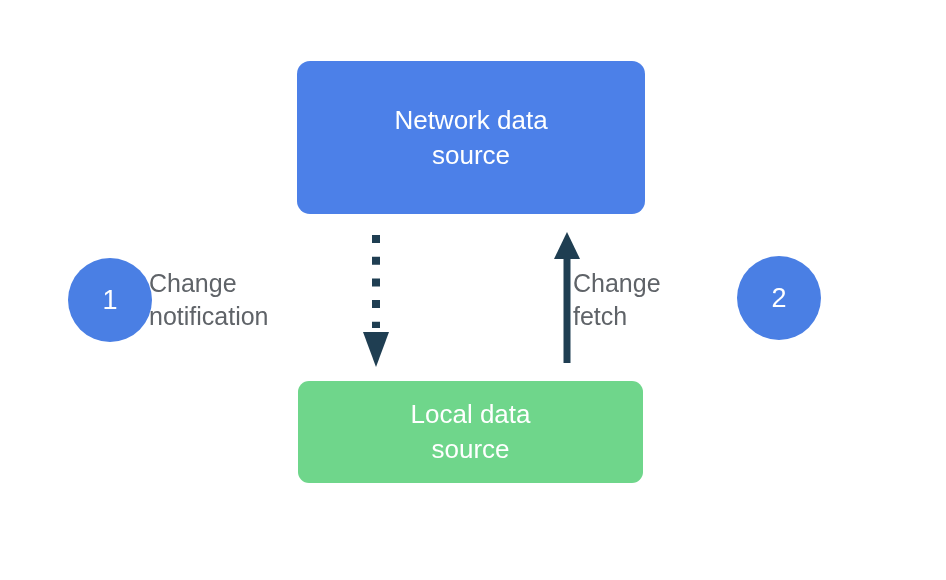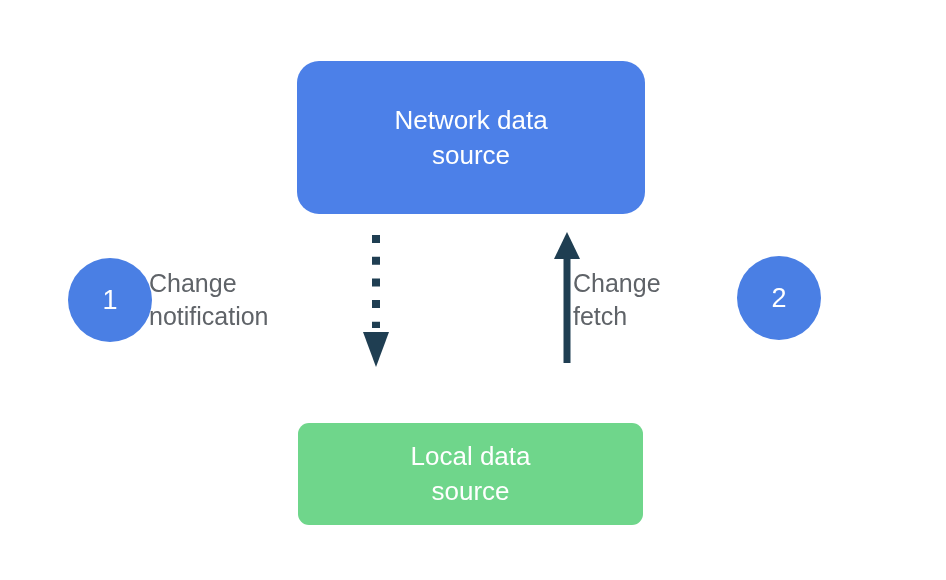--- a/index.html
+++ b/index.html
@@ -24,31 +24,30 @@
     color: var(--box-text-white, #ffffff);
     font-size: 26px;
     line-height: 35px;
     white-space: pre-line;
   }
   .box.network {
     left: 297px;
     top: 61px;
     width: 348px;
     height: 153px;
-    border-radius: 22px;
+    border-radius: 13px;
     background: var(--box-blue, #4C80E8);
   }
   .box.local {
     left: 298px;
     top: 381px;
     width: 345px;
     height: 102px;
     border-radius: 11px;
     background: var(--box-green, #6FD68B);
-    margin-top: 42px;
   }
   .arrows {
     position: absolute;
     left: 0;
     top: 0;
   }
   .arrow-line-dotted {
     stroke: var(--arrow-navy, #1F3E52);
     stroke-width: 8;
     stroke-dasharray: 8 13.7;

